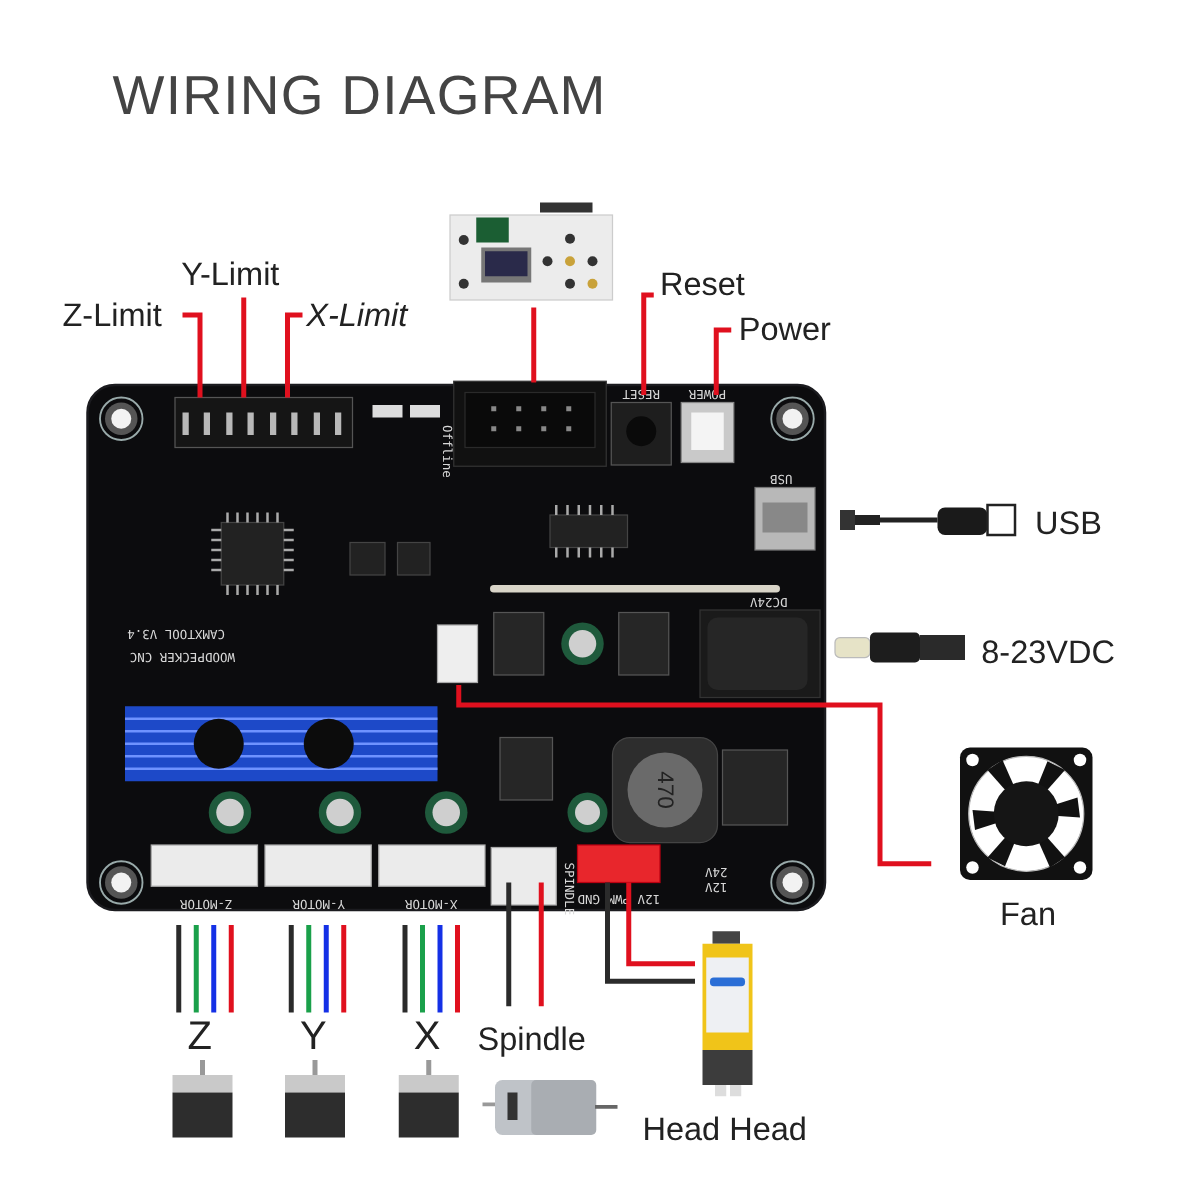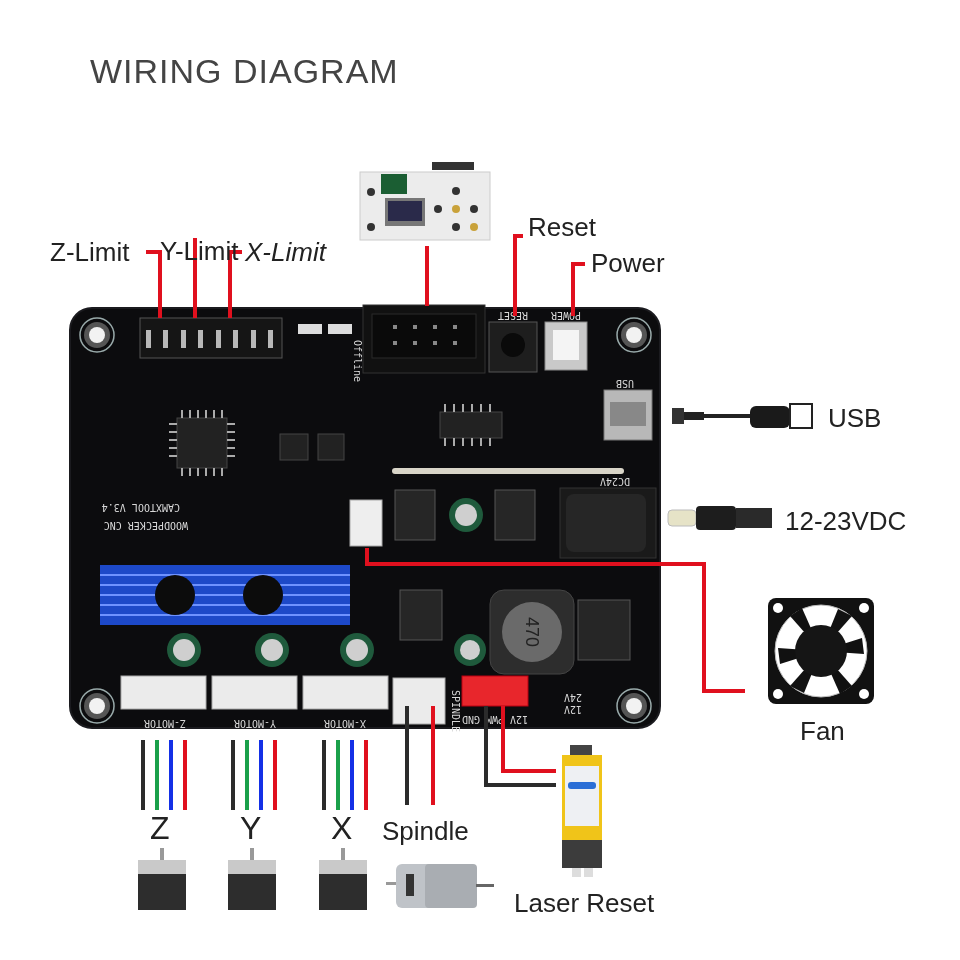--- a/index.html
+++ b/index.html
@@ -1,19 +1,19 @@
 <!DOCTYPE html>
 <html><head>
 <meta charset="utf-8">
 <style>
   html, body { margin:0; padding:0; background:#ffffff; }
   body { width:960px; height:960px; position:relative; overflow:hidden;
          font-family:"Liberation Sans", sans-serif; color:#2a2a2a; }
   .abs { position:absolute; }
-  .title { left:90px; top:52px; font-size:34px; color:#444; letter-spacing:1px; white-space:nowrap; }
+  .title { left:90px; top:52px; font-size:44px; color:#444; letter-spacing:1px; white-space:nowrap; }
   .lbl { font-size:26px; color:#222; white-space:nowrap; }
   .lbl-big { font-size:32px; color:#222; }
   svg { position:absolute; left:0; top:0; }
   .silk { font-family:"DejaVu Sans Mono", monospace; fill:#d8d8d8; font-size:10px; }
 </style>
 </head>
 <body>
 
 <div class="abs title">WIRING DIAGRAM</div>
 
@@ -329,25 +329,25 @@
     <rect x="570" y="745" width="22" height="10" fill="#444"></rect>
     <rect x="562" y="755" width="40" height="85" fill="#f0c419"></rect>
     <rect x="565" y="766" width="34" height="60" fill="#eef0f3"></rect>
     <rect x="568" y="782" width="28" height="7" rx="3" fill="#2a6ed6"></rect>
     <rect x="562" y="840" width="40" height="28" fill="#3c3c3c"></rect>
     <rect x="572" y="868" width="9" height="9" fill="#ddd"></rect>
     <rect x="584" y="868" width="9" height="9" fill="#ddd"></rect>
   </g>
 </svg>
 
-<div class="abs lbl" style="left:160px; top:204px;margin-top:32px;">Y-Limit</div>
+<div class="abs lbl" style="left:145px; top:204px;">Y-Limit</div>
 <div class="abs lbl" style="left:50px; top:237px;text-align:right;">Z-Limit</div>
 <div class="abs lbl" style="left:245px; top:237px;font-style:italic;">X-Limit</div>
 <div class="abs lbl" style="left:528px; top:212px;">Reset</div>
 <div class="abs lbl" style="left:591px; top:248px;">Power</div>
 <div class="abs lbl" style="left:828px; top:403px;">USB</div>
-<div class="abs lbl" style="left:785px; top:506px;">12-23VDC</div>
+<div class="abs lbl" style="left:785px; top:506px;">8-23VDC</div>
 <div class="abs lbl" style="left:800px; top:716px;">Fan</div>
 <div class="abs lbl-big" style="left:150px; top:810px;">Z</div>
 <div class="abs lbl-big" style="left:240px; top:810px;">Y</div>
 <div class="abs lbl-big" style="left:331px; top:810px;">X</div>
 <div class="abs lbl" style="left:382px; top:816px;">Spindle</div>
-<div class="abs lbl" style="left:514px; top:888px;">Laser Reset</div>
+<div class="abs lbl" style="left:514px; top:888px;">Head Head</div>
 
 </body></html>

